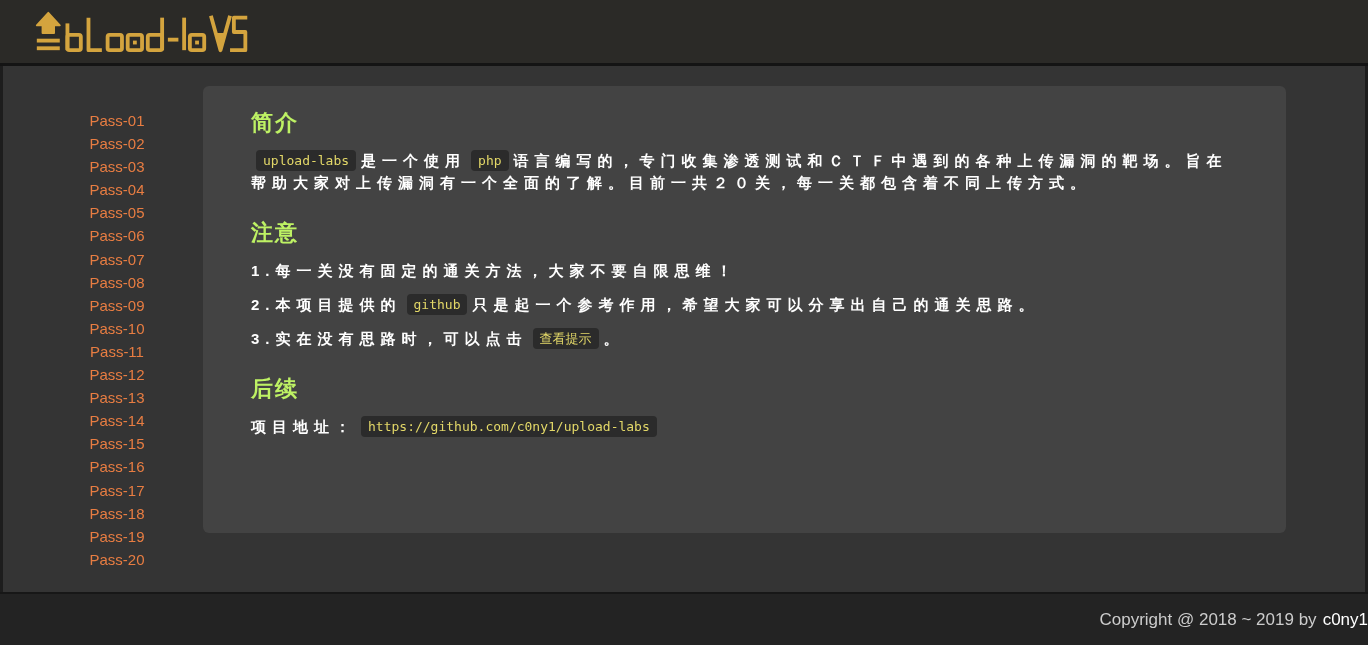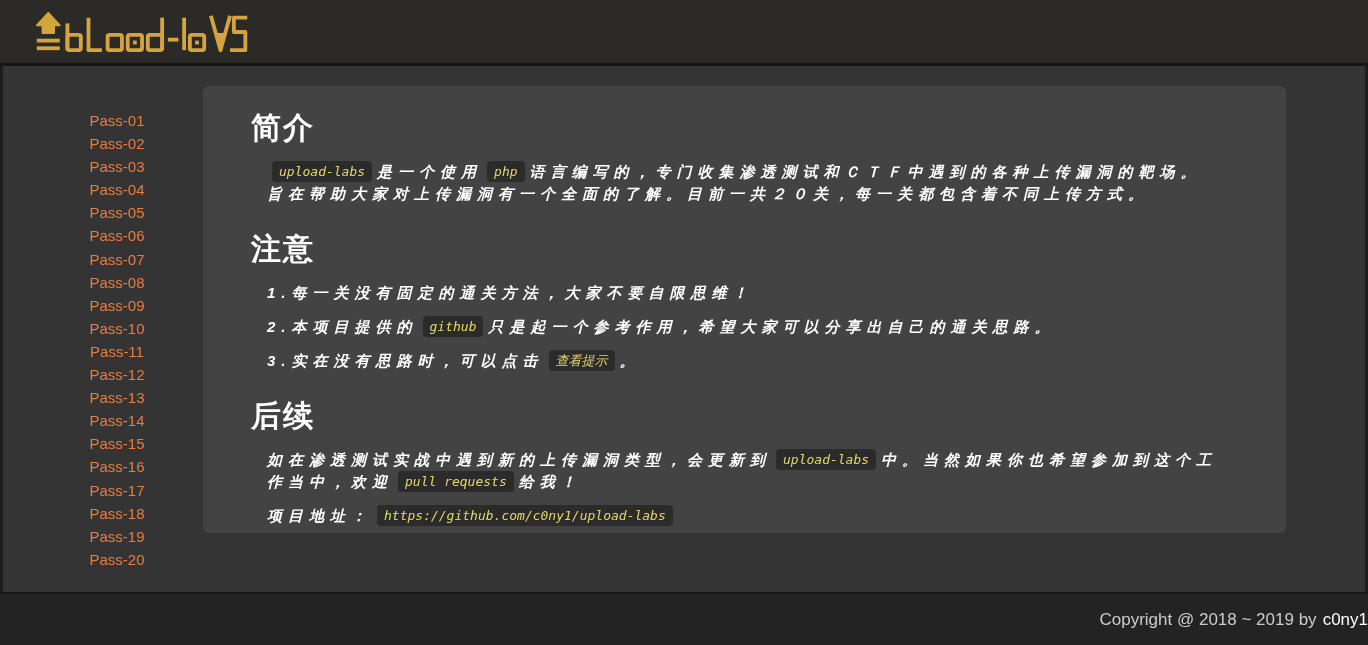--- a/index.html
+++ b/index.html
@@ -14,23 +14,23 @@
   
   .body-wrap{height:526px;flex:0 0 auto;position:relative;background:#343434;
     border-left:3px solid #1d1d1d;border-right:3px solid #1d1d1d;box-sizing:border-box;}
   .sidebar{position:absolute;left:0;top:0;width:200px;padding-top:28px;}
   .sidebar ul{list-style:none;margin:15px;padding:0 17px 0 44px;}
   .sidebar li{line-height:23.1px;text-align:center;width:110px;}
   .sidebar a{color:#e87d42;font-size:15px;text-decoration:none;cursor:pointer;}
 
   .panel{position:absolute;left:200px;top:20px;width:1083px;height:447px;background:#434343;
     border-radius:6px;box-sizing:border-box;padding:12px 48px 20px 48px;color:#ffffff;overflow:hidden;}
-  .panel h2{color:#ffffff;font-size:30px;font-weight:bold;margin:24px 0 12px 0;letter-spacing:2px;}
+  .panel h2{color:#bef264;font-size:22px;font-weight:bold;margin:24px 0 12px 0;letter-spacing:2px;}
   .panel h2:first-child{margin-top:10px;}
-  .panel p{margin:12px 16px;font-size:15px;line-height:22px;font-weight:bold;font-style:italic;}
+  .panel p{margin:12px 0;font-size:15px;line-height:22px;font-weight:bold;}
   .cn{letter-spacing:6px;}
   .badge{font-family:"DejaVu Sans Mono","Liberation Mono",monospace;font-size:13px;font-weight:normal;
     background:#2b2b2b;color:#e3d868;padding:2px 7px;border-radius:4px;margin:0 5px;
     letter-spacing:0;white-space:nowrap;display:inline-block;line-height:17px;vertical-align:1px;}
 
   
   .app-footer{height:51px;flex:0 0 auto;background:#232323;border-top:2px solid #171717;
     display:flex;align-items:center;justify-content:flex-end;color:#cccccc;font-size:17px;}
   .app-footer a{color:#ffffff;text-decoration:none;margin-left:6px;cursor:pointer;}
 </style>
@@ -104,21 +104,20 @@
         </ul>
     </nav>
     <main class="panel" id="content-panel">
         <h2>简介</h2>
         <p><span class="badge">upload-labs</span><span class="cn">是一个使用</span><span class="badge">php</span><span class="cn">语言编写的，专门收集渗透测试和ＣＴＦ中遇到的各种上传漏洞的靶场。旨在帮助大家对上传漏洞有一个全面的了解。目前一共２０关，每一关都包含着不同上传方式。</span></p>
         <h2>注意</h2>
         <p><span class="cn">1.每一关没有固定的通关方法，大家不要自限思维！</span></p>
         <p><span class="cn">2.本项目提供的</span><span class="badge">github</span><span class="cn">只是起一个参考作用，希望大家可以分享出自己的通关思路。</span></p>
         <p><span class="cn">3.实在没有思路时，可以点击</span><span class="badge">查看提示</span><span class="cn">。</span></p>
         <h2>后续</h2>
-        <p><span class="cn">如在渗透测试实战中遇到新的上传漏洞类型，会更新到</span><span class="badge">upload-labs</span><span class="cn">中。当然如果你也希望参加到这个工作当中，欢迎</span><span class="badge">pull requests</span><span class="cn">给我！</span></p>
         <p><span class="cn">项目地址：</span><span class="badge">https://github.com/c0ny1/upload-labs</span></p>
       </main>
   </div>
 
   <footer class="app-footer">
     <span>Copyright @ 2018 ~ 2019 by</span>
     <a>c0ny1</a>
   </footer>
 
 </div>

